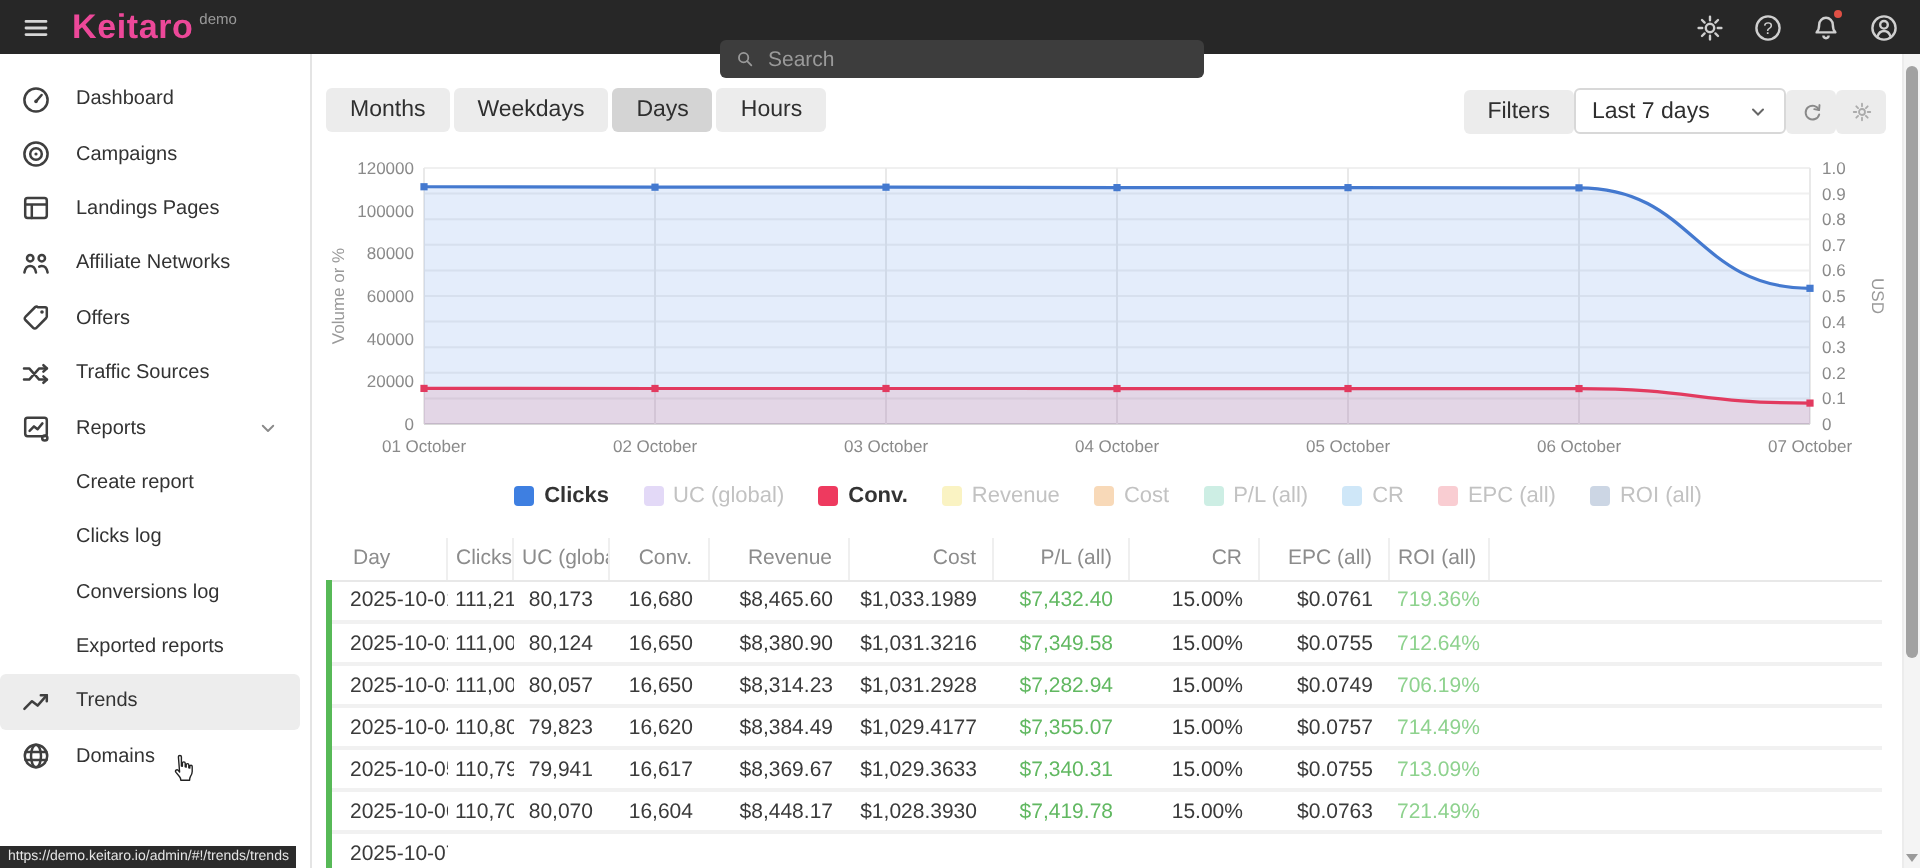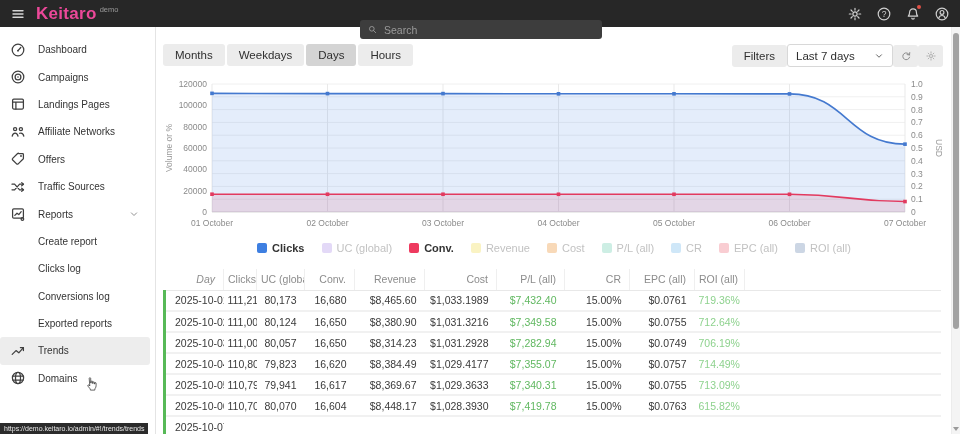--- a/index.html
+++ b/index.html
@@ -71,21 +71,21 @@
   .legend-item { display:flex; align-items:center; gap:5px; cursor:pointer; }
   .legend-swatch { width:10px; height:10px; border-radius:2px; }
   .legend-label { font-size:11px; color:#c2c2c2; }
   .legend-item.on .legend-label { color:#333; font-weight:bold; }
 
   .table-wrap { position:absolute; left:6px; right:10px; top:242px; bottom:0; overflow:hidden; }
   table { width:100%; border-collapse:collapse; table-layout:fixed; }
   th { font-size:10.5px; font-weight:normal; color:#8c8c8c; text-align:right; height:21px;
     padding:0 8px 0 4px; border-bottom:1px solid #e8e8e8; border-right:1px solid #efefef;
     white-space:nowrap; overflow:hidden; cursor:pointer; }
-  th:first-child { text-align:right; padding-left:12px;font-style:italic; }
+  th:first-child { text-align:left; padding-left:12px; }
   th:last-child, th.filler { border-right:none; }
   td { font-size:10.5px; color:#3a3a3a; text-align:right; height:21px; padding:0 8px 0 4px;
     border-bottom:2px solid #f1f1f1; white-space:nowrap; overflow:hidden; background:#fff; }
   td:first-child { text-align:left; padding-left:9px; border-left:3px solid #57b957; }
   td.green1 { color:#61b861; }
   td.green2 { color:#8ed28e; }
 
   
   .scrollbar { position:absolute; right:0; top:27px; width:9px; bottom:0; background:#f4f4f4;
     border-left:1px solid #ececec; z-index:20; }
@@ -495,21 +495,21 @@
           <tr>
             <td>2025-10-06</td>
             <td>110,70</td>
             <td>80,070</td>
             <td>16,604</td>
             <td>$8,448.17</td>
             <td>$1,028.3930</td>
             <td class="green1">$7,419.78</td>
             <td>15.00%</td>
             <td>$0.0763</td>
-            <td class="green2">615.82%</td>
+            <td class="green2">721.49%</td>
             <td></td>
           </tr>
           <tr>
             <td>2025-10-07</td>
             <td></td>
             <td></td>
             <td></td>
             <td></td>
             <td></td>
             <td class="green1"></td>

